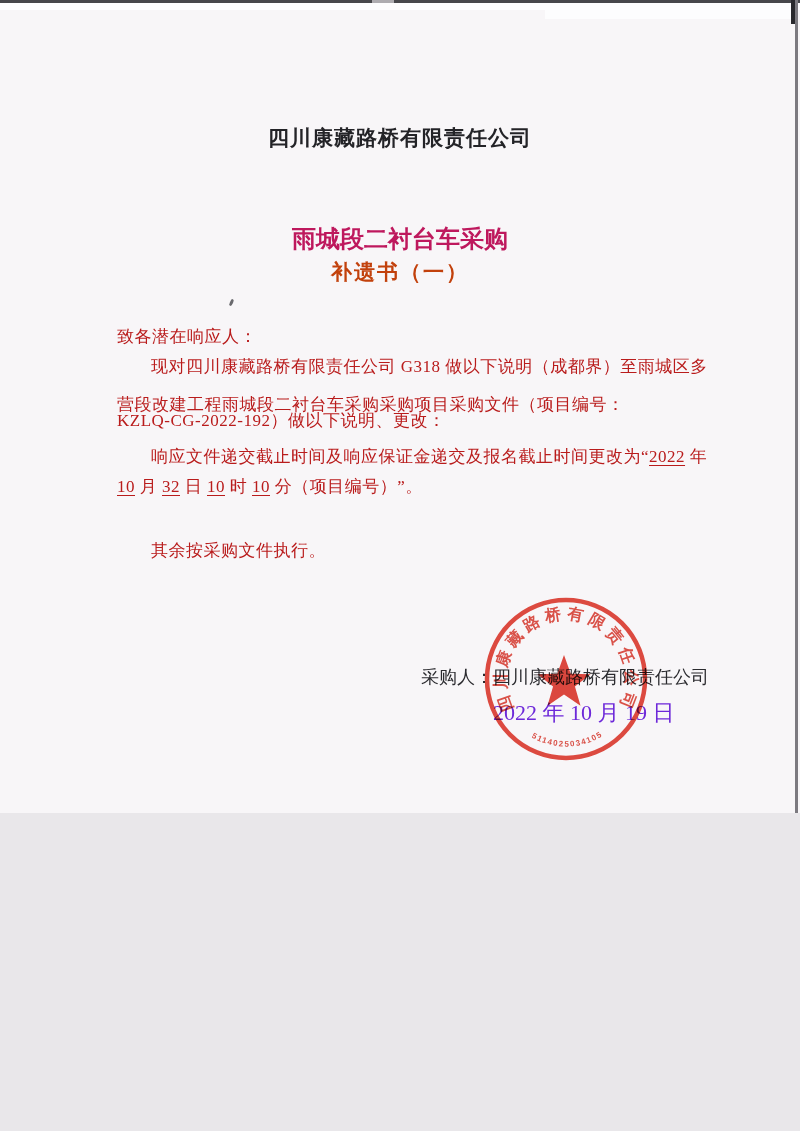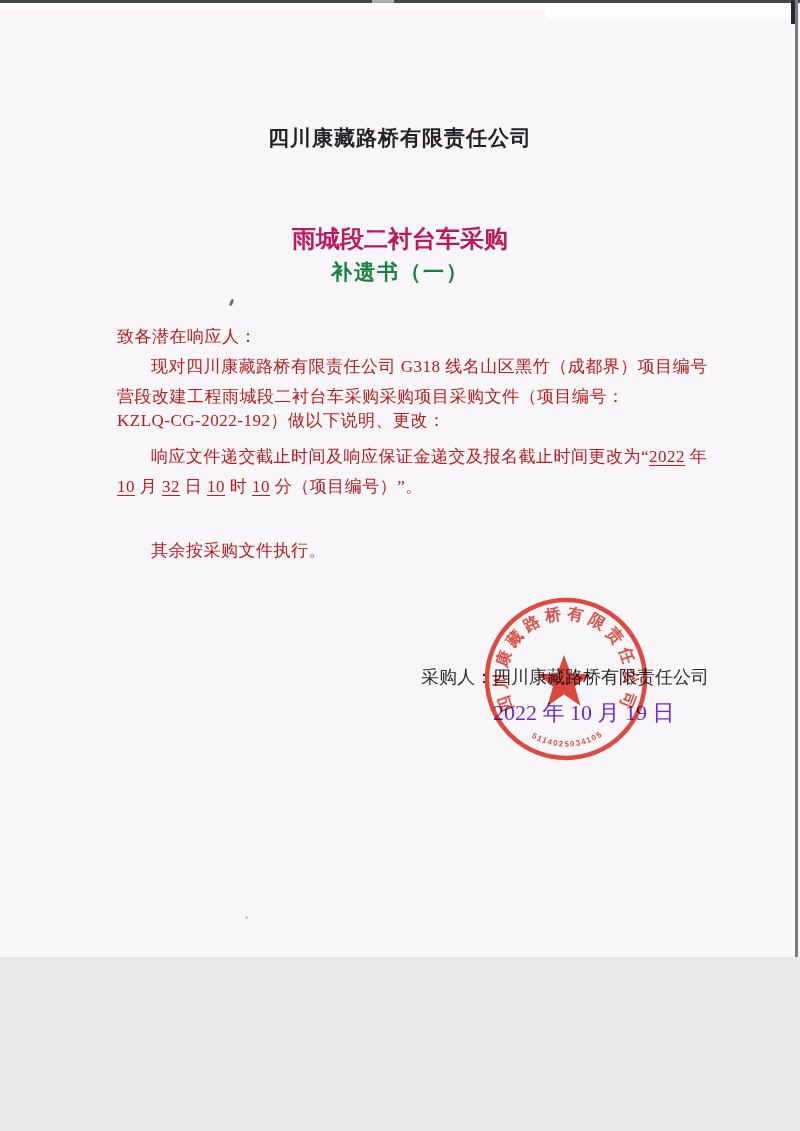--- a/index.html
+++ b/index.html
@@ -1,18 +1,18 @@
 <!DOCTYPE html>
 <html><head>
 <meta charset="utf-8">
 <style>
   html,body{margin:0;padding:0;}
   body{background:#e9e7ea;font-family:"Liberation Serif", serif;}
   .page{
-    position:relative;width:800px;height:957px;margin:0 auto;
+    position:relative;width:800px;height:813px;margin:0 auto;
     background:#f8f6f8;overflow:hidden;color:#2b2b2f;
   }
   
   .edge-top{position:absolute;left:0;top:0;width:800px;height:3px;background:#47474b;}
   .edge-top-notch{position:absolute;left:372px;top:0;width:22px;height:3px;background:#aeacb0;}
   .band-white{position:absolute;left:0;top:3px;width:800px;height:7px;background:#fdfdfe;}
   .band-white2{position:absolute;left:545px;top:3px;width:251px;height:16px;background:#fdfdfe;}
   .edge-right-dark{position:absolute;left:791px;top:0;width:7px;height:24px;background:#28282c;}
   .edge-right-line{position:absolute;left:795px;top:0;width:3px;height:1131px;background:#7c7a80;}
   .edge-bottom1{position:absolute;left:0;top:1119px;width:800px;height:5px;background:#e3e1e5;}
@@ -20,24 +20,24 @@
   .speck-tick{position:absolute;left:230px;top:299px;width:3px;height:7px;background:#6a6a6e;border-radius:40%;transform:rotate(24deg);}
   .speck-dot1{position:absolute;left:126px;top:1081px;width:3px;height:4px;background:#6b5d4f;border-radius:50%;}
   .speck-dot2{position:absolute;left:245px;top:916px;width:3px;height:3px;background:#cfc4bb;border-radius:50%;}
   
   .tl{position:absolute;left:0;right:0;text-align:center;line-height:1;white-space:nowrap;}
   .t-serif{font-family:"Liberation Serif", serif;font-weight:bold;}
   .t-sans{font-family:"Liberation Sans", sans-serif;font-weight:bold;}
   .title1{top:128px;font-size:21px;letter-spacing:1px;color:#232327;}
   .title2{top:182px;font-size:24px;color:#27272b;}
   .title3{top:227px;font-size:24px;color:#be185d;}
-  .title4{top:262px;font-size:21px;letter-spacing:2px;color:#15803d;}
+  .title4{top:262px;font-size:21px;letter-spacing:2px;color:#c2410c;}
   .bl{position:absolute;left:117px;line-height:1;font-size:17px;letter-spacing:0.5px;white-space:nowrap;color:#b91c1c;}
   .indent{padding-left:34px;}
-  .b1{top:328px;} .b2{top:358px;} .b3{top:388px;} .b4{top:412px;}
+  .b1{top:328px;} .b2{top:358px;} .b3{top:396px;} .b4{top:412px;}
   .b5{top:448px;} .b6{top:478px;} .b7{top:542px;}
   .u{text-decoration:underline;text-underline-offset:3px;text-decoration-thickness:1px;text-align:right;}
   .sig1{position:absolute;left:421px;top:668px;font-size:18px;line-height:1;white-space:nowrap;color:#2b2b2f;}
   .sig2{position:absolute;left:493px;top:702px;font-size:22px;line-height:1;white-space:nowrap;color:#6d28d9;}
   
   .seal{position:absolute;left:482px;top:595px;width:168px;height:168px;mix-blend-mode:multiply;opacity:0.9;}
   .seal-ring{fill:none;stroke:#e0382d;stroke-width:4.5px;}
   .seal-star{fill:#df352a;}
   .seal-arc-text{font-family:"Liberation Serif", serif;font-size:16px;letter-spacing:5px;fill:#dd4136;font-weight:bold;}
   .seal-num-text{font-family:"Liberation Sans", sans-serif;font-size:8px;letter-spacing:1.4px;fill:#dd4136;font-weight:bold;}
@@ -57,21 +57,21 @@
   <div class="edge-bottom2"></div>
   <div class="speck-tick"></div>
   <div class="speck-dot1"></div>
   <div class="speck-dot2"></div>
 
   <div class="tl t-serif title1">四川康藏路桥有限责任公司</div>
   <div class="tl t-sans title3">雨城段二衬台车采购</div>
   <div class="tl t-serif title4">补遗书（一）</div>
 
   <div class="bl b1">致各潜在响应人：</div>
-  <div class="bl b2 indent">现对四川康藏路桥有限责任公司 G318 线名山区黑竹（成都界）项目编号</div>
+  <div class="bl b2 indent">现对四川康藏路桥有限责任公司 G318 做以下说明（成都界）至雨城区多</div>
   <div class="bl b3">营段改建工程雨城段二衬台车采购采购项目采购文件（项目编号：</div>
   <div class="bl b4">KZLQ-CG-2022-192）做以下说明、更改：</div>
 
   <div class="bl b5 indent"><span>响应文件递交截止时间及响应保证金递交及报名截止时间更改为“</span><span class="u">2022</span><span> 年</span></div>
 
   <div class="bl b6"><span class="u">10</span><span> 月 </span><span class="u">32</span><span> 日 </span><span class="u">10</span><span> 时 </span><span class="u">10</span><span> 分（项目编号）”。</span></div>
 
   <div class="bl b7 indent">其余按采购文件执行。</div>
 
   <div class="sig1">采购人：四川康藏路桥有限责任公司</div>

